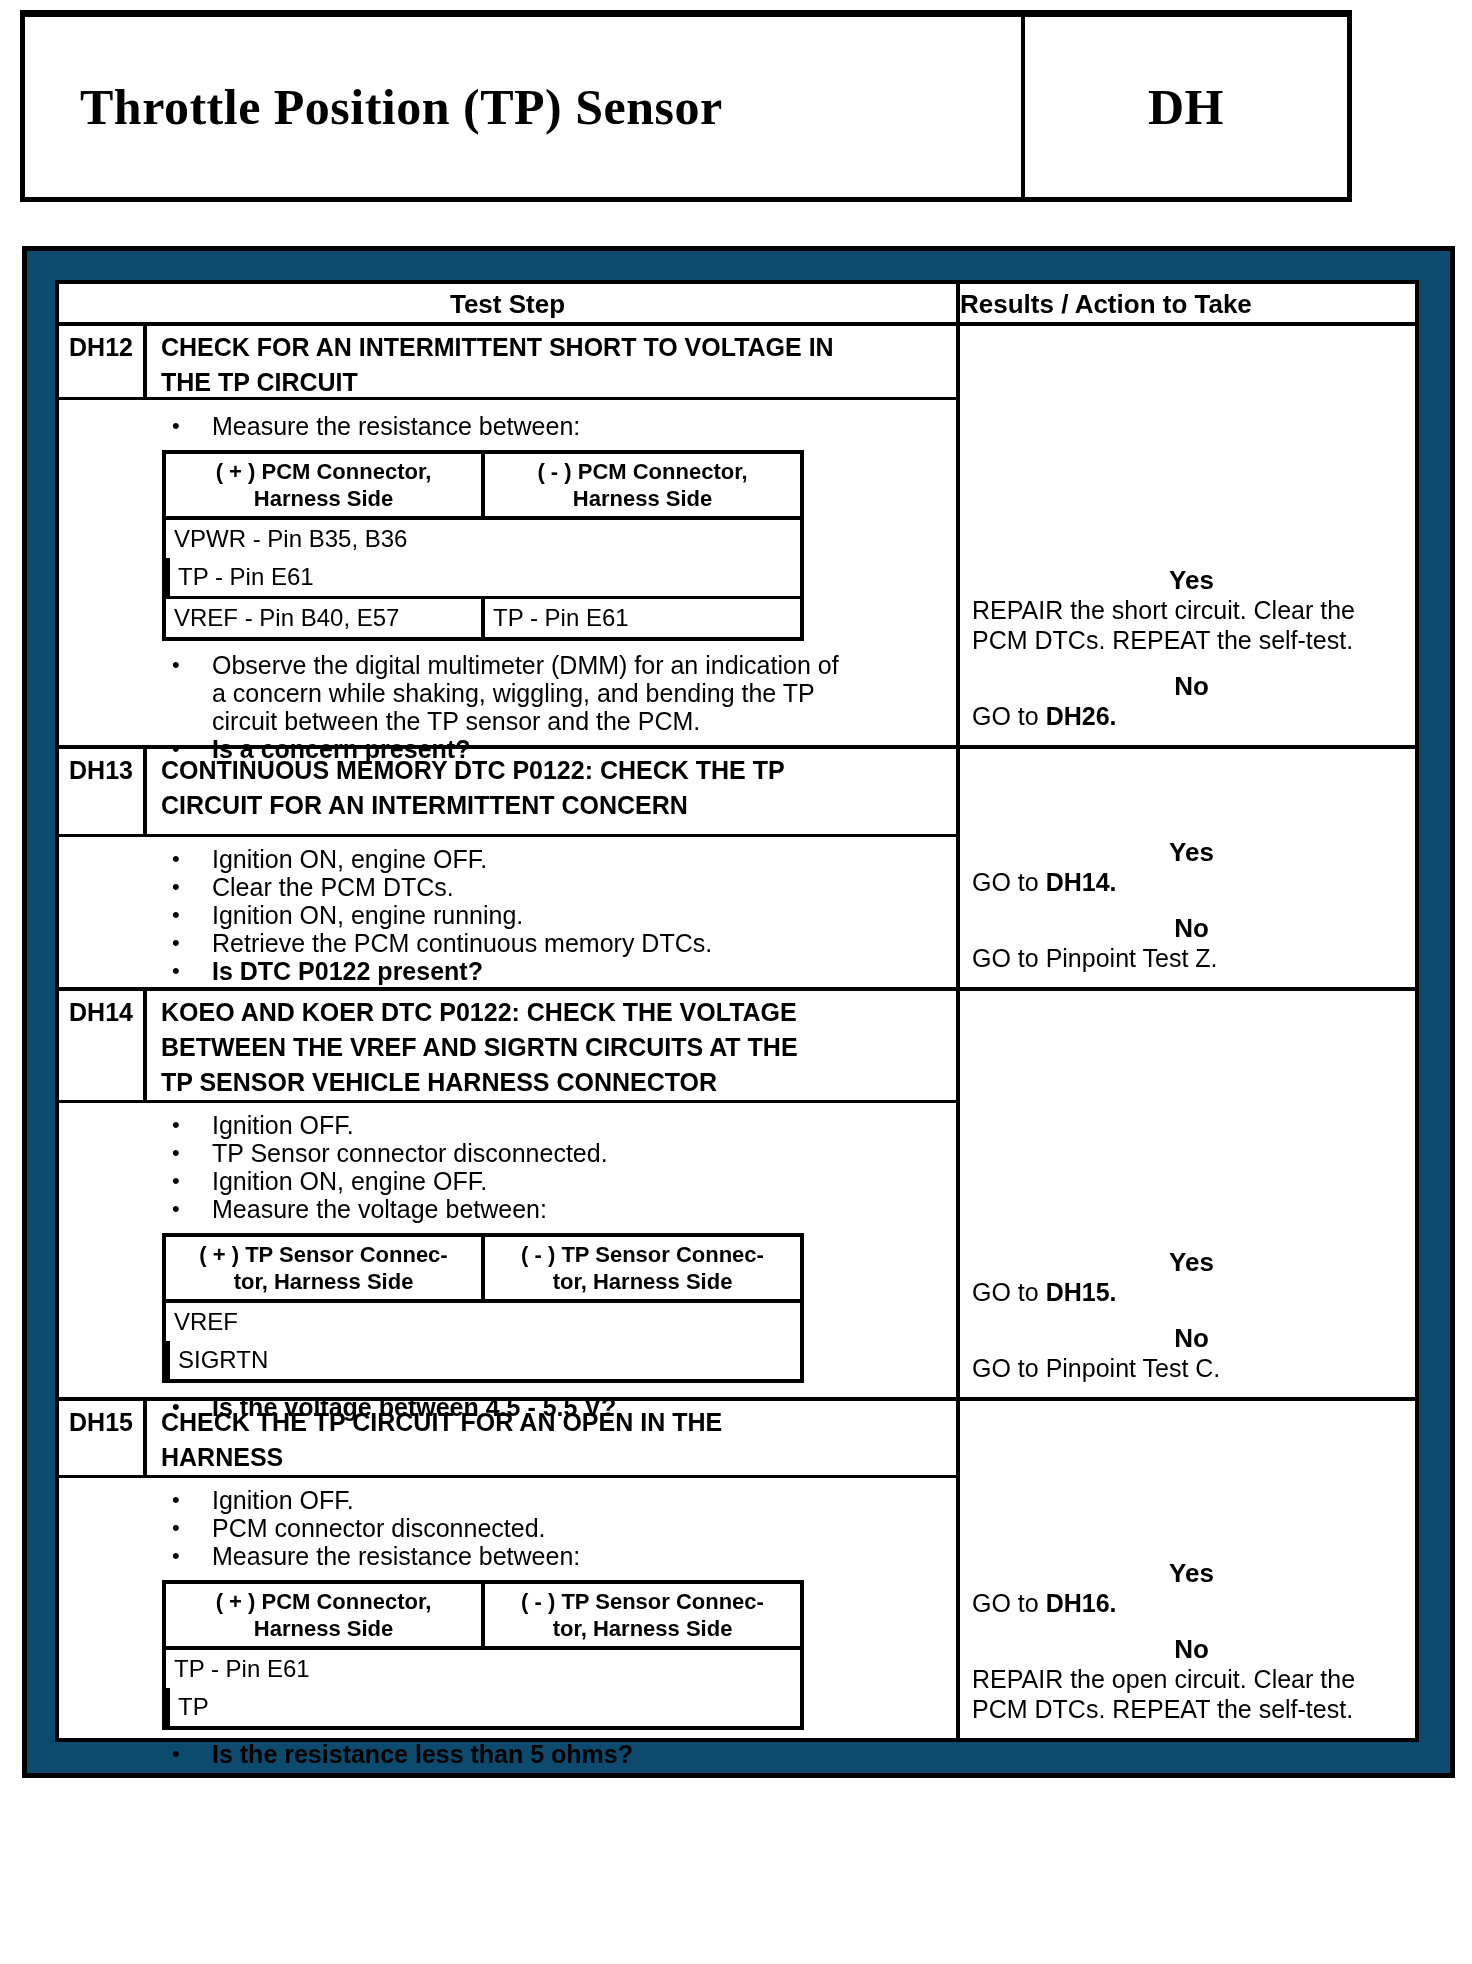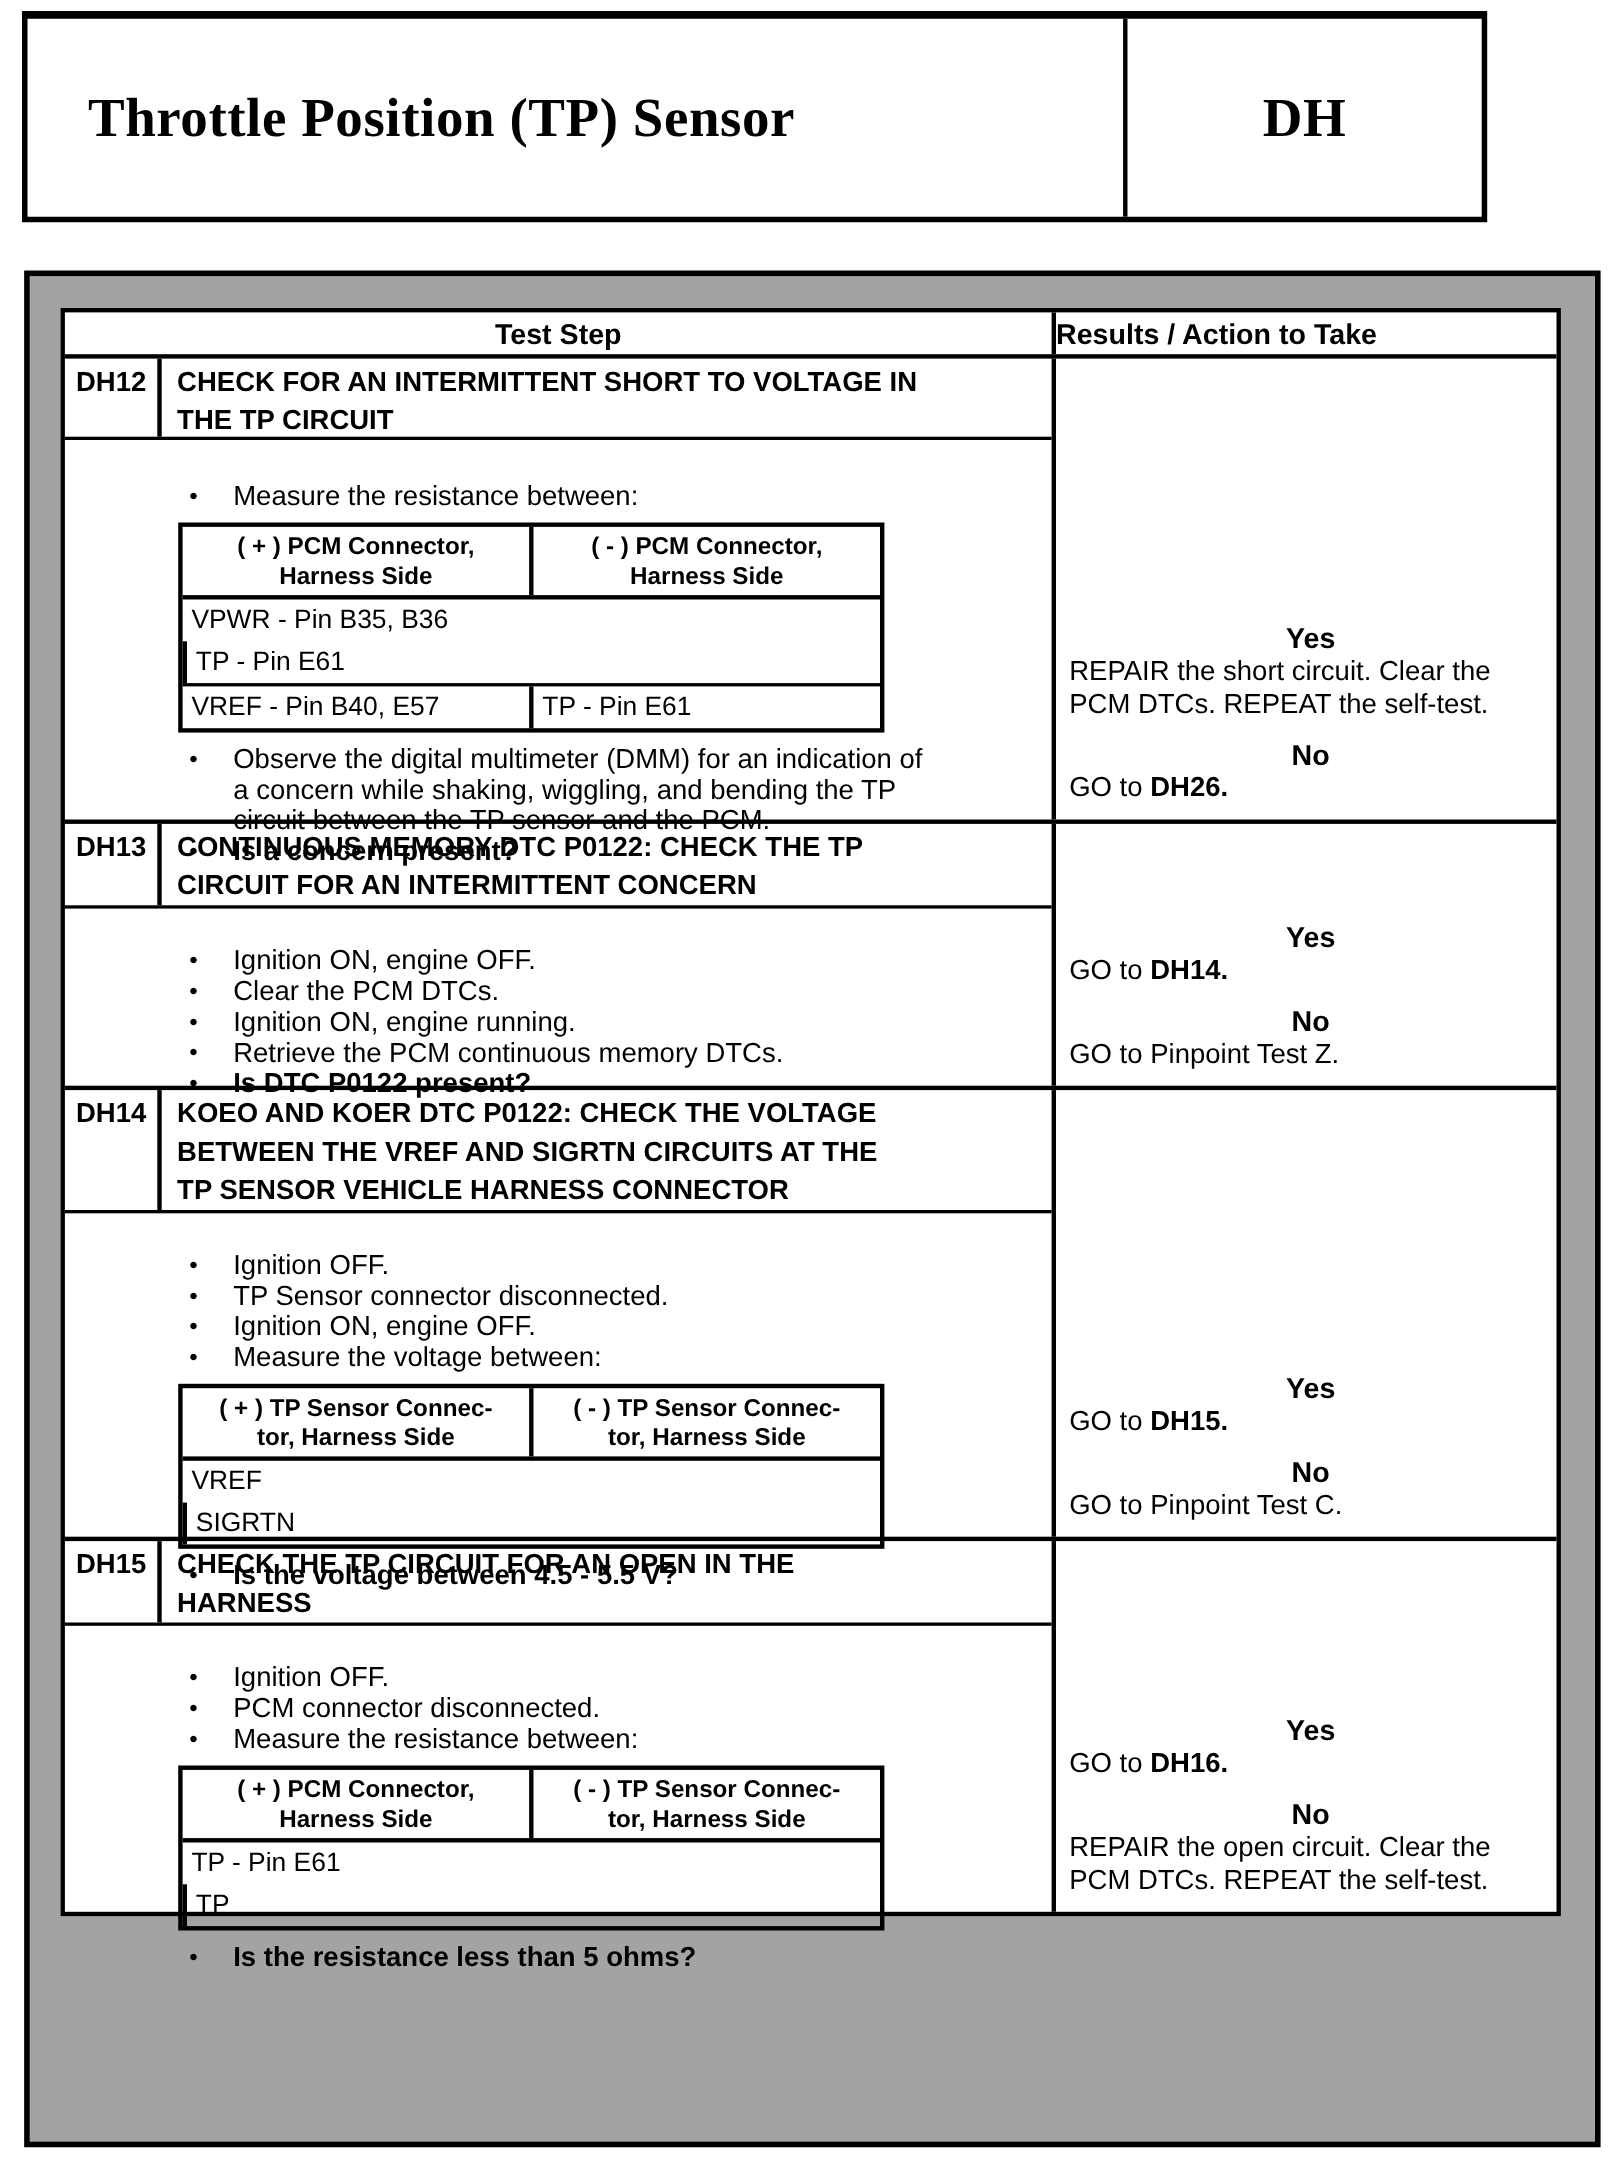--- a/index.html
+++ b/index.html
@@ -14,36 +14,36 @@
   .header-box {
     position:absolute; left:20px; top:10px; width:1332px; height:192px;
     border:5px solid #000; border-top-width:7px; display:flex; background:#fff;
   }
   .header-left { width:1000px; border-right:4px solid #000; display:flex; align-items:center; padding-left:55px; }
   .header-right { flex:1; display:flex; align-items:center; justify-content:center; }
   .doc-title, .doc-code { font-family:"Liberation Serif", serif; font-weight:bold; font-size:50px; letter-spacing:0.5px; }
 
   
   .main-box {
-    position:absolute; left:22px; top:246px; width:1433px; height:1706px;
-    border:5px solid #000; background:#a3a3a3;
+    position:absolute; left:22px; top:246px; width:1433px; height:1532px;
+    border:5px solid #000; background:#0c4a6e;
   }
 
   
   .test-table {
     position:absolute; left:28px; top:29px; width:1364px; height:1462px;
     border:4px solid #000; display:flex; flex-direction:column; background:#fff;
   }
   .thead { display:flex; height:42px; border-bottom:4px solid #000; }
   .th-left { width:901px; border-right:4px solid #000; text-align:center; font-weight:bold; font-size:26px; padding-top:5px; }
   .th-right { flex:1; text-align:left; font-weight:bold; font-size:26px; padding-top:5px; }
 
   .section { display:flex; border-bottom:4px solid #000; }
   .section:last-child { border-bottom:none; }
-  .sec-left { width:901px; border-right:4px solid #000; display:flex; flex-direction:column;gap:25px; }
+  .sec-left { width:901px; border-right:4px solid #000; display:flex; flex-direction:column; }
 
   .sec-head { display:flex; border-bottom:3px solid #000; }
   .sec-id {
     width:88px; border-right:4px solid #000; text-align:center;
     font-weight:bold; font-size:25px; padding-top:7px;
   }
   .sec-title {
     flex:1; font-weight:bold; font-size:25px; line-height:35px;
     padding:4px 8px 0 14px; white-space:pre-line;
   }

